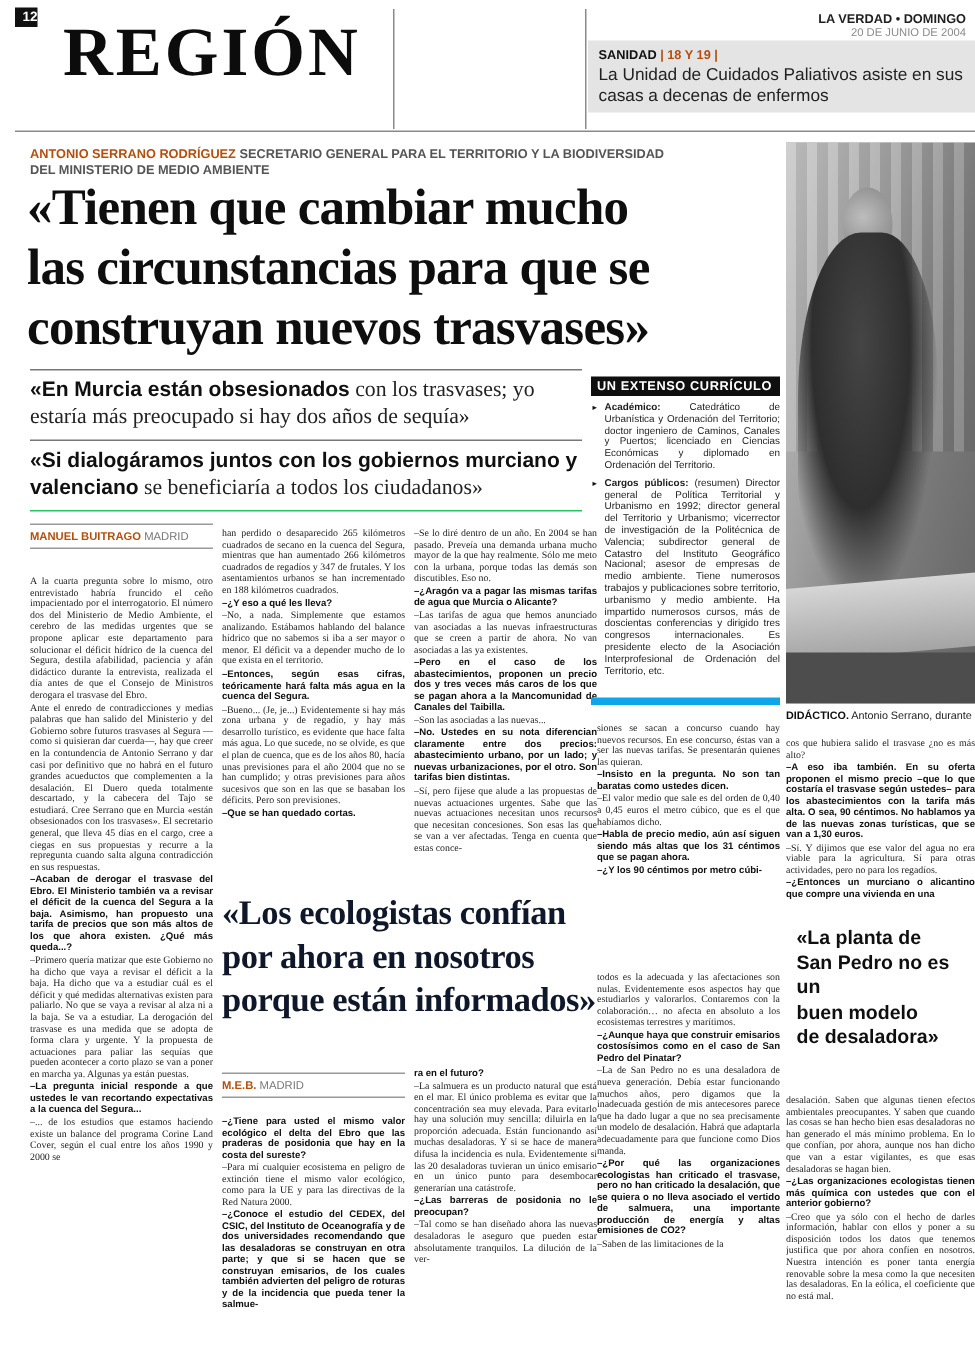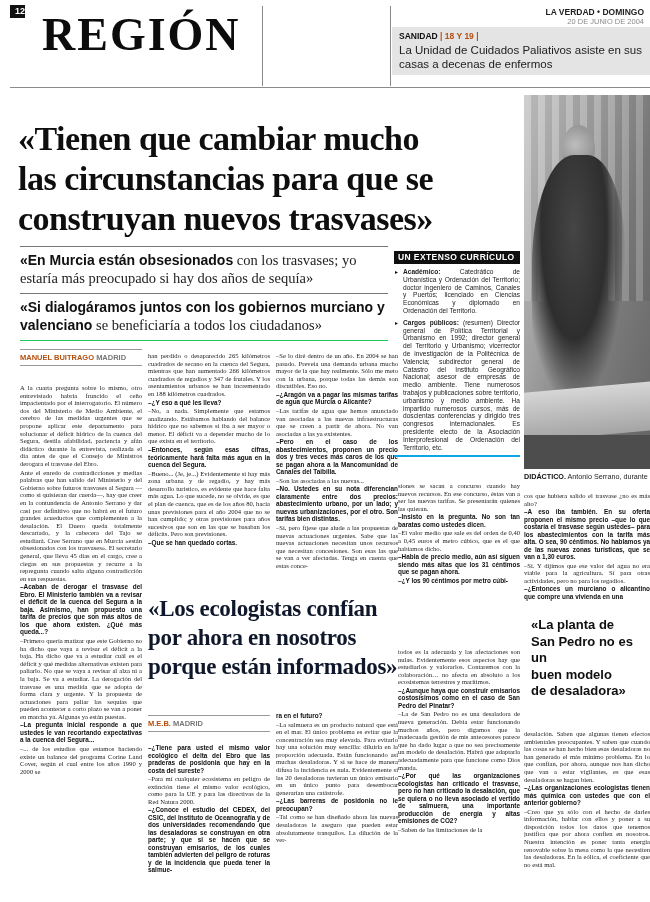--- a/index.html
+++ b/index.html
@@ -30,29 +30,29 @@
   .headline{position:absolute;left:18px;top:119px;width:506px}
   .headline div{font:bold 34px/40px "Liberation Serif",serif;letter-spacing:-.5px;color:#0e0e0e}
   .subheads{position:absolute;left:20px;top:246px;width:368px}
   .subhead{border-top:1px solid #777;padding:4px 0 6px}
   .subhead.last{border-bottom:1px solid #22c55e}
   .sh-bold{font:bold 14px/17px "Liberation Sans",sans-serif;color:#101010}
   .sh-rest{font:14.5px/17px "Liberation Serif",serif;color:#222}
 
   .byline{position:absolute;width:122px;border-top:1px solid #999;border-bottom:1px solid #999;
           padding:3px 0;font:bold 7.5px/9px "Liberation Sans",sans-serif;color:#b4500f}
-  .byline .place{color:#777;font-weight:bold}
+  .byline .place{color:#777;font-weight:normal}
 
   
   .col{position:absolute;width:122px;overflow:hidden}
   .col p{margin:0 0 1px;text-align:justify;font:6.6px/7.6px "Liberation Serif",serif;color:#1c1c1c}
   .col p.q{font:bold 6.4px/7.5px "Liberation Sans",sans-serif;color:#0f0f0f}
 
   
-  .cv{position:absolute;left:394px;top:251px;width:126px;border-bottom:2px solid #0ea5e9;padding-bottom:4px}
+  .cv{position:absolute;left:394px;top:251px;width:126px;border-bottom:5px solid #0ea5e9;padding-bottom:14px}
   .cv-title{background:#0f0f0f;color:#fff;font:bold 8.5px/13px "Liberation Sans",sans-serif;
             padding:0 4px;letter-spacing:.4px}
   .cv-item{margin:4px 0 0;padding-left:9px;position:relative;text-align:justify;
            font:6.6px/7.8px "Liberation Sans",sans-serif;color:#1c1c1c}
   .cv-item b{font-weight:bold}
   .cv-arrow{position:absolute;left:0;top:1px;font-size:5px;color:#111}
 
   
   .photo{position:absolute;left:524px;top:95px;width:126px;height:374px;overflow:hidden;background:#9a9a9a}
   .ph-bg{position:absolute;inset:0;background:linear-gradient(105deg,#c6c6c6,#a0a0a0 35%,#7d7d7d 62%,#636363)}
@@ -90,20 +90,24 @@
     <div class="teaser-kicker">
       <span>SANIDAD</span>
       <span class="teaser-pages">| 18 Y 19 |</span>
     </div>
     <div class="teaser-text">La Unidad de Cuidados Paliativos asiste en sus casas a decenas de enfermos</div>
   </div>
   <div class="vr" style="left:262px;top:6px;height:80px"></div>
   <div class="vr" style="left:390px;top:6px;height:80px"></div>
   <div class="hr" style="left:10px;top:87px;width:640px"></div>
 
+  <div class="kicker">
+    <span class="k-name">ANTONIO SERRANO RODRÍGUEZ</span>
+    <span class="k-role">SECRETARIO GENERAL PARA EL TERRITORIO Y LA BIODIVERSIDAD DEL MINISTERIO DE MEDIO AMBIENTE</span>
+  </div>
   <div class="headline">
 
   <div>«Tienen que cambiar mucho</div>
       <div>las circunstancias para que se</div>
       <div>construyan nuevos trasvases»</div>
     </div>
 
   <div class="subheads">
     <div class="subhead">
       <span class="sh-bold">«En Murcia están obsesionados</span><span class="sh-rest"> con los trasvases; yo estaría más preocupado si hay dos años de sequía»</span>

